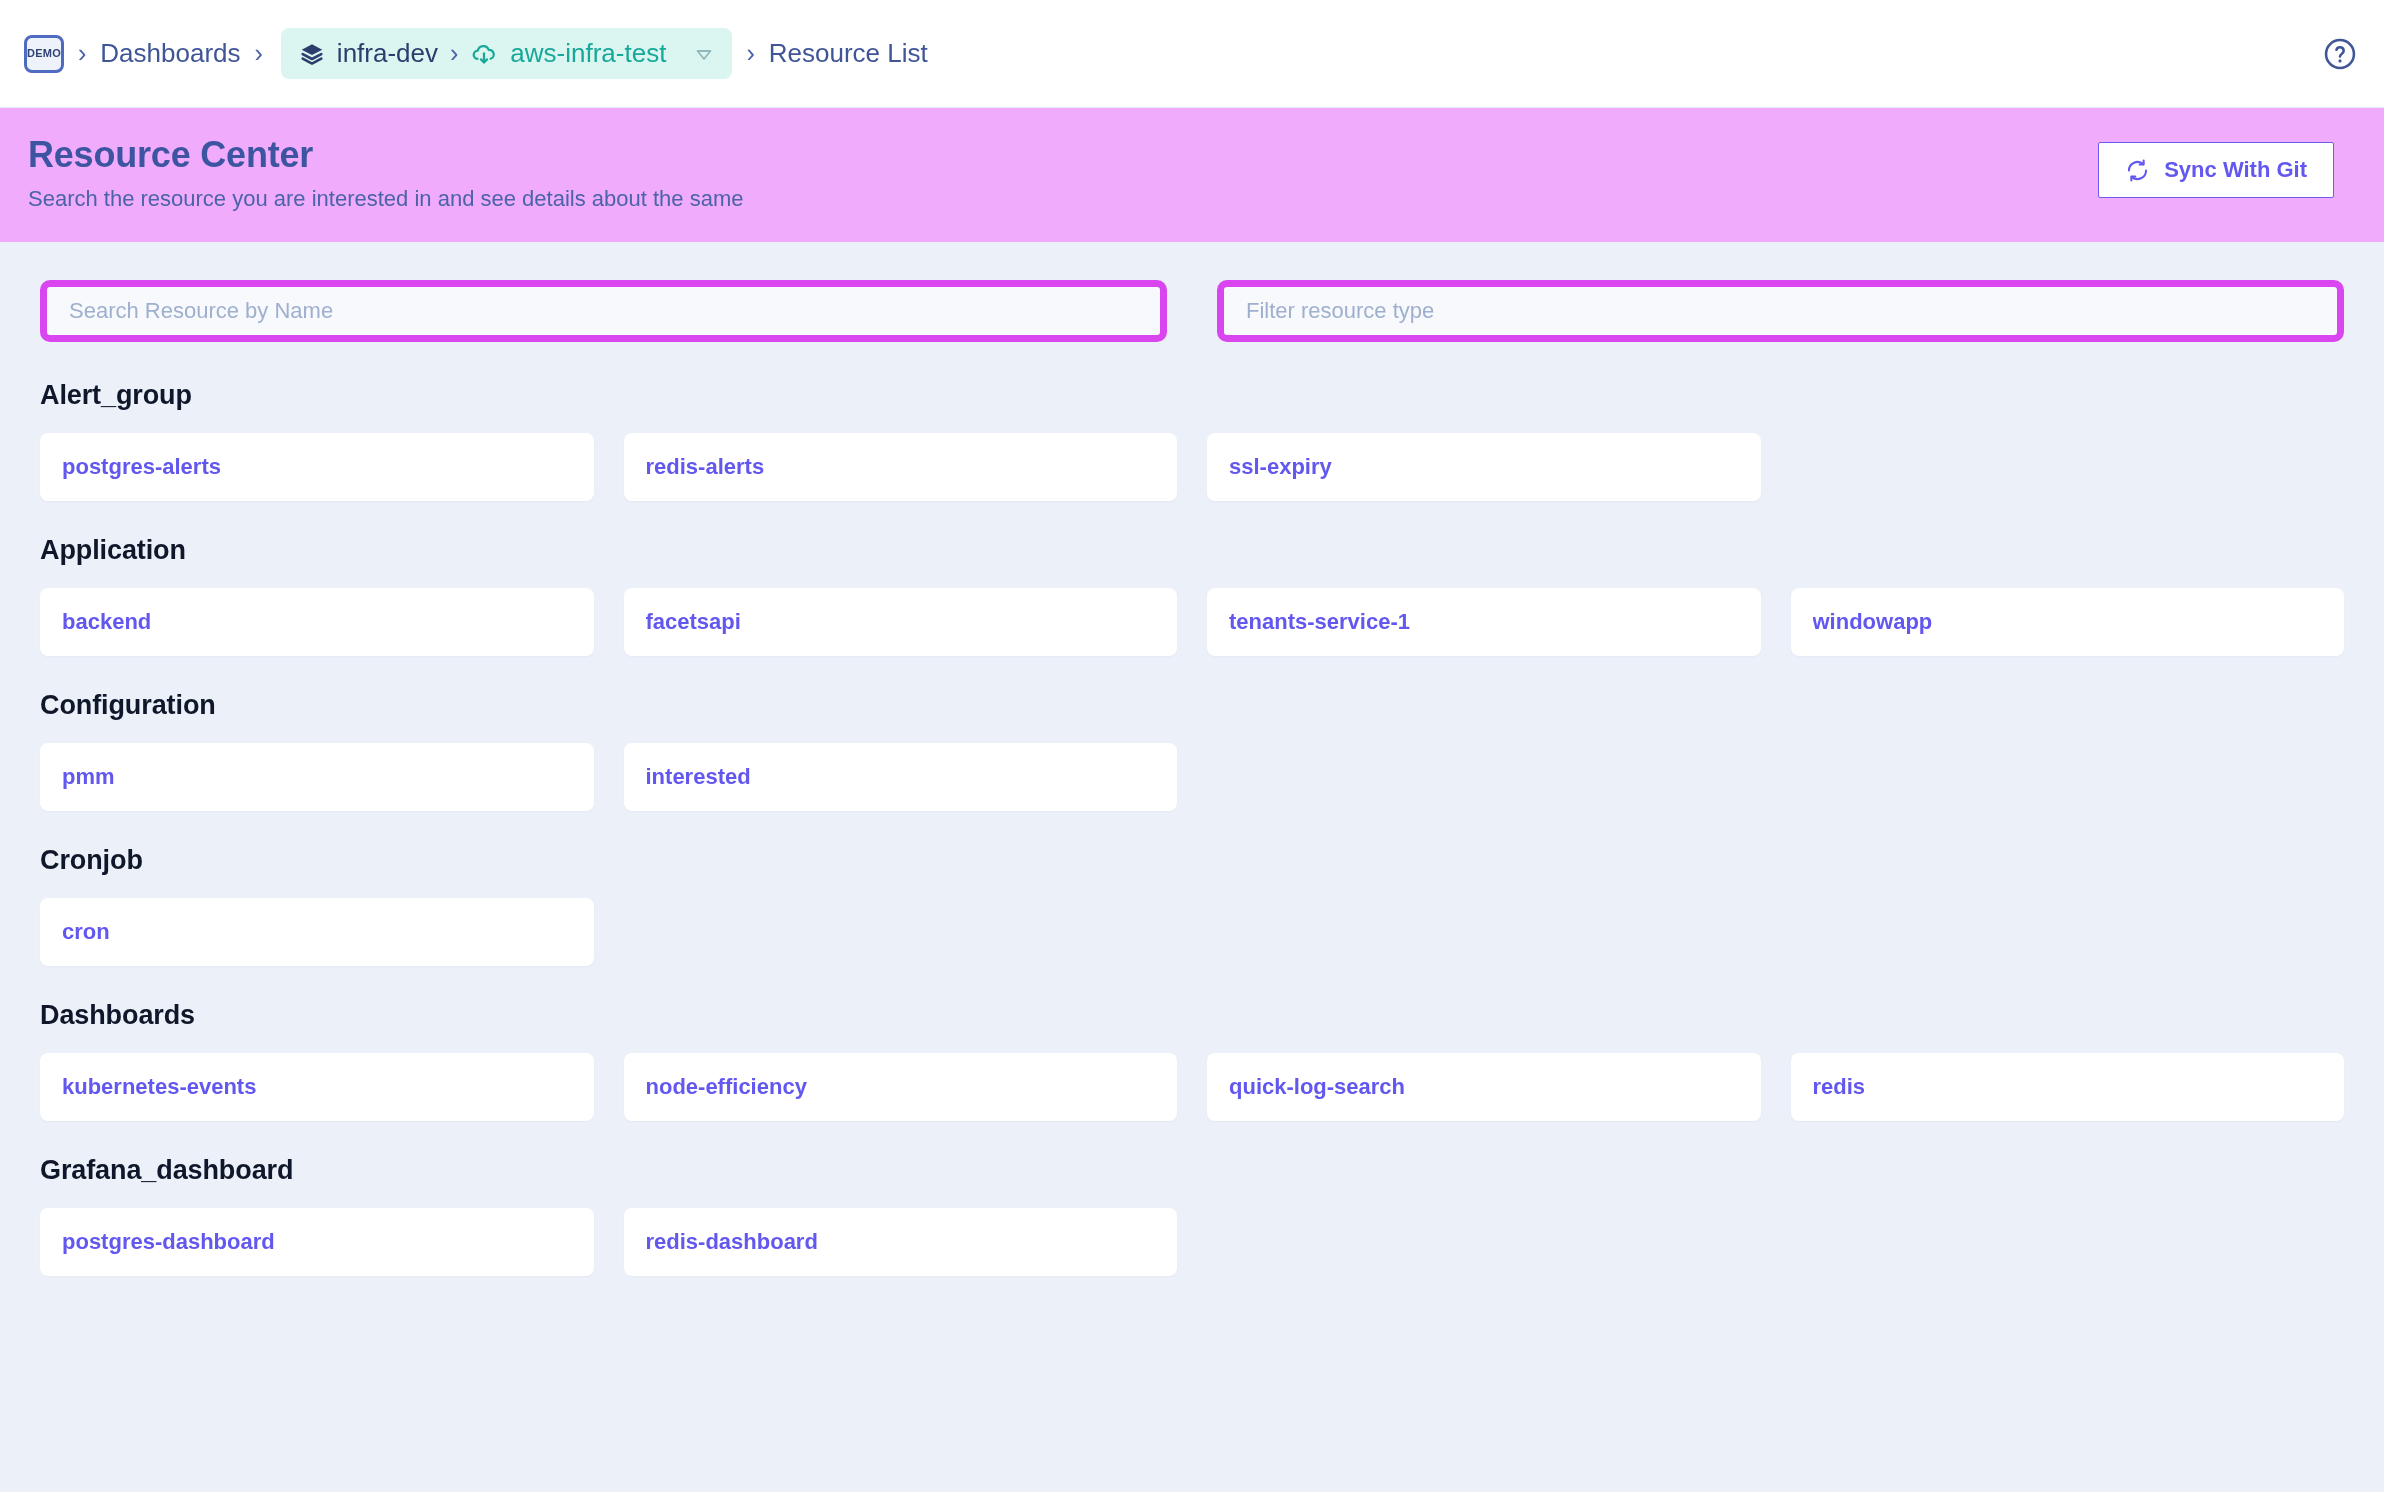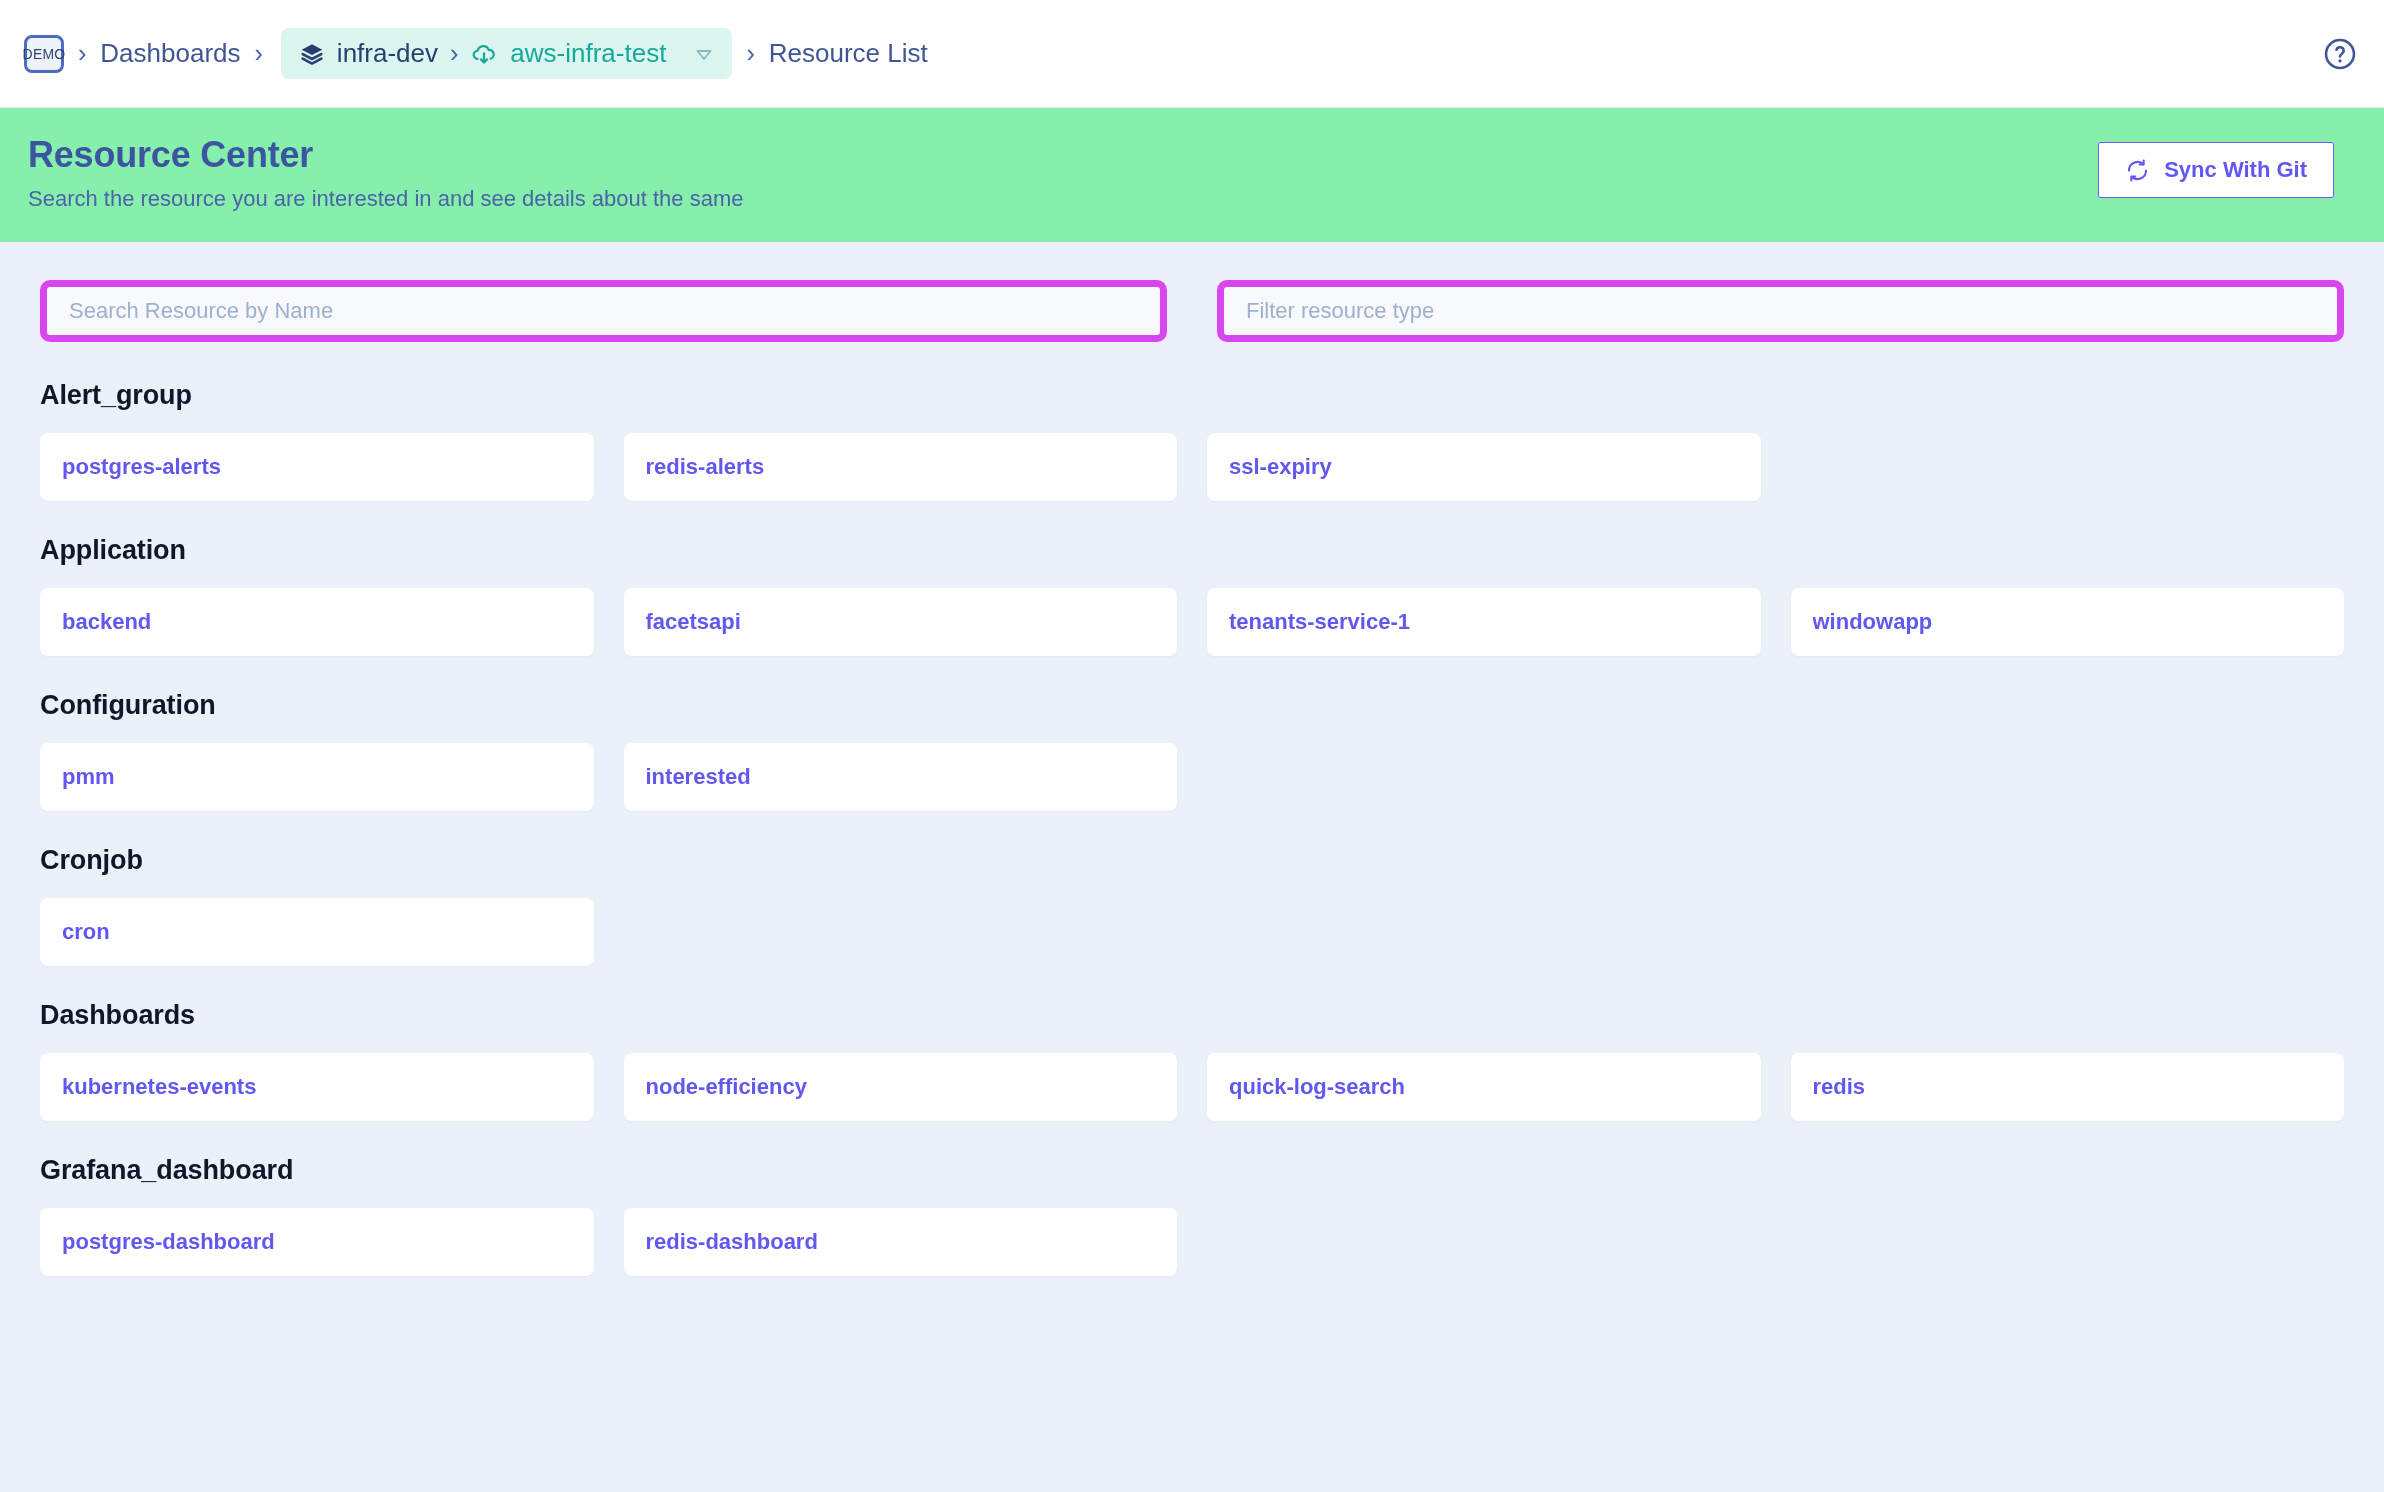--- a/index.html
+++ b/index.html
@@ -40,22 +40,22 @@
     border-radius: 8px;
     border: 3px solid #4f6bbf;
     background: #eef2fb;
     display: flex;
     align-items: center;
     justify-content: center;
     flex: 0 0 auto;
     position: relative;
   }
   .app-logo .logo-text {
-    font-size: 14px;
-    font-weight: 400;
+    font-size: 11px;
+    font-weight: 700;
     letter-spacing: .2px;
     color: #2f4274;
     line-height: 1;
   }
   .app-logo::after {
     content: "";
     position: absolute;
     left: 4px; right: 4px;
     bottom: -3px;
     height: 3px;
@@ -102,21 +102,21 @@
 
   .help-icon {
     flex: 0 0 auto;
     width: 36px;
     height: 36px;
     cursor: pointer;
   }
 
   
   .page-header {
-    background: #86efac;
+    background: #f0abfc;
     padding: 24px 50px 30px 28px;
     display: flex;
     align-items: flex-start;
     justify-content: space-between;
   }
 
   .page-title {
     font-size: 36px;
     font-weight: 700;
     color: #3d55a0;

